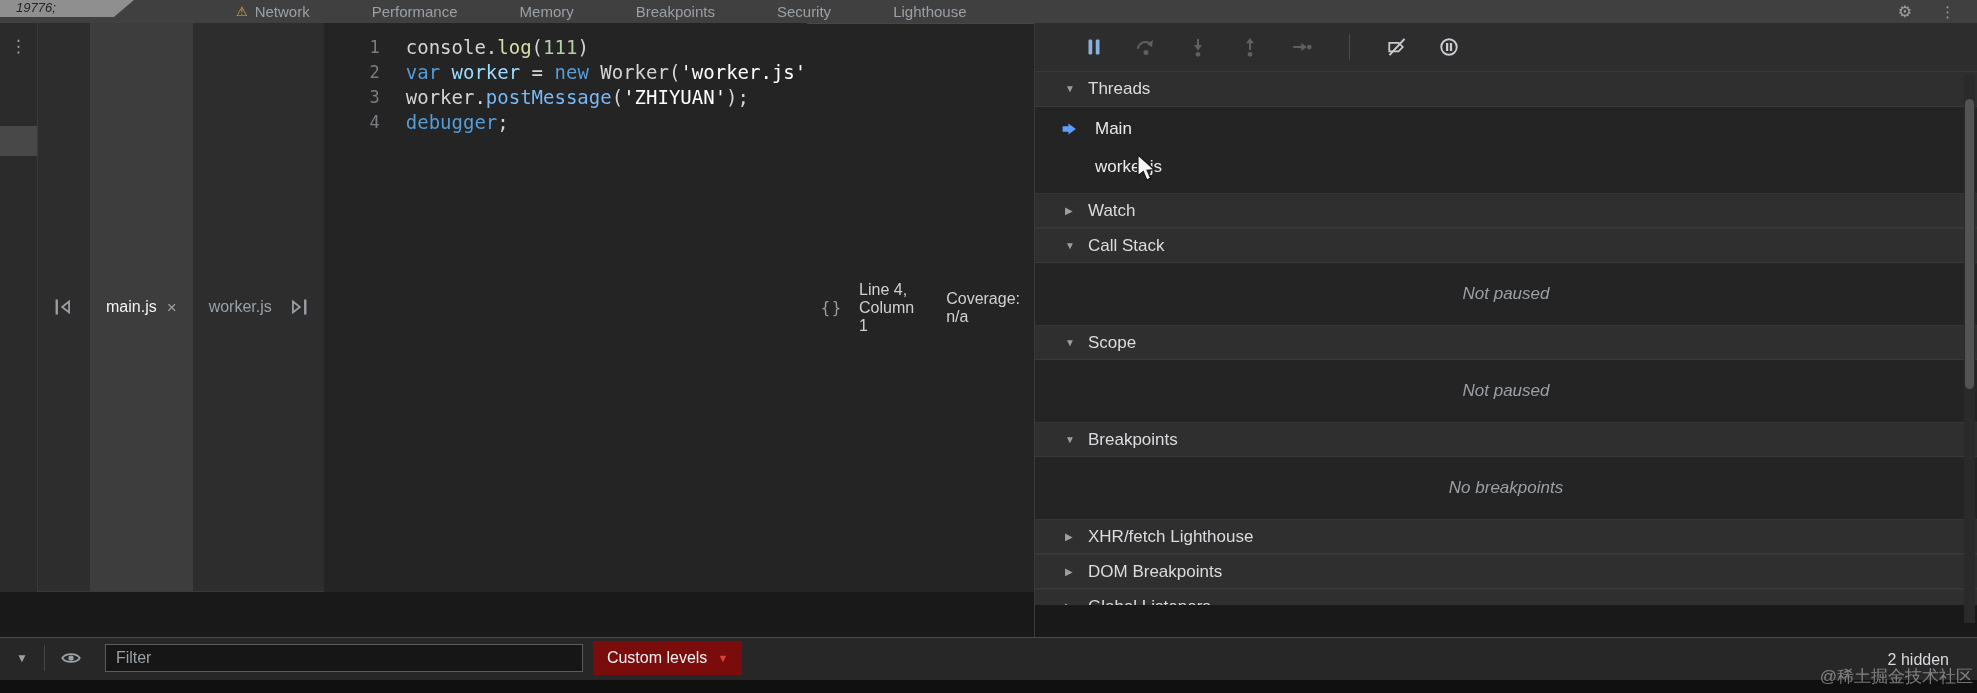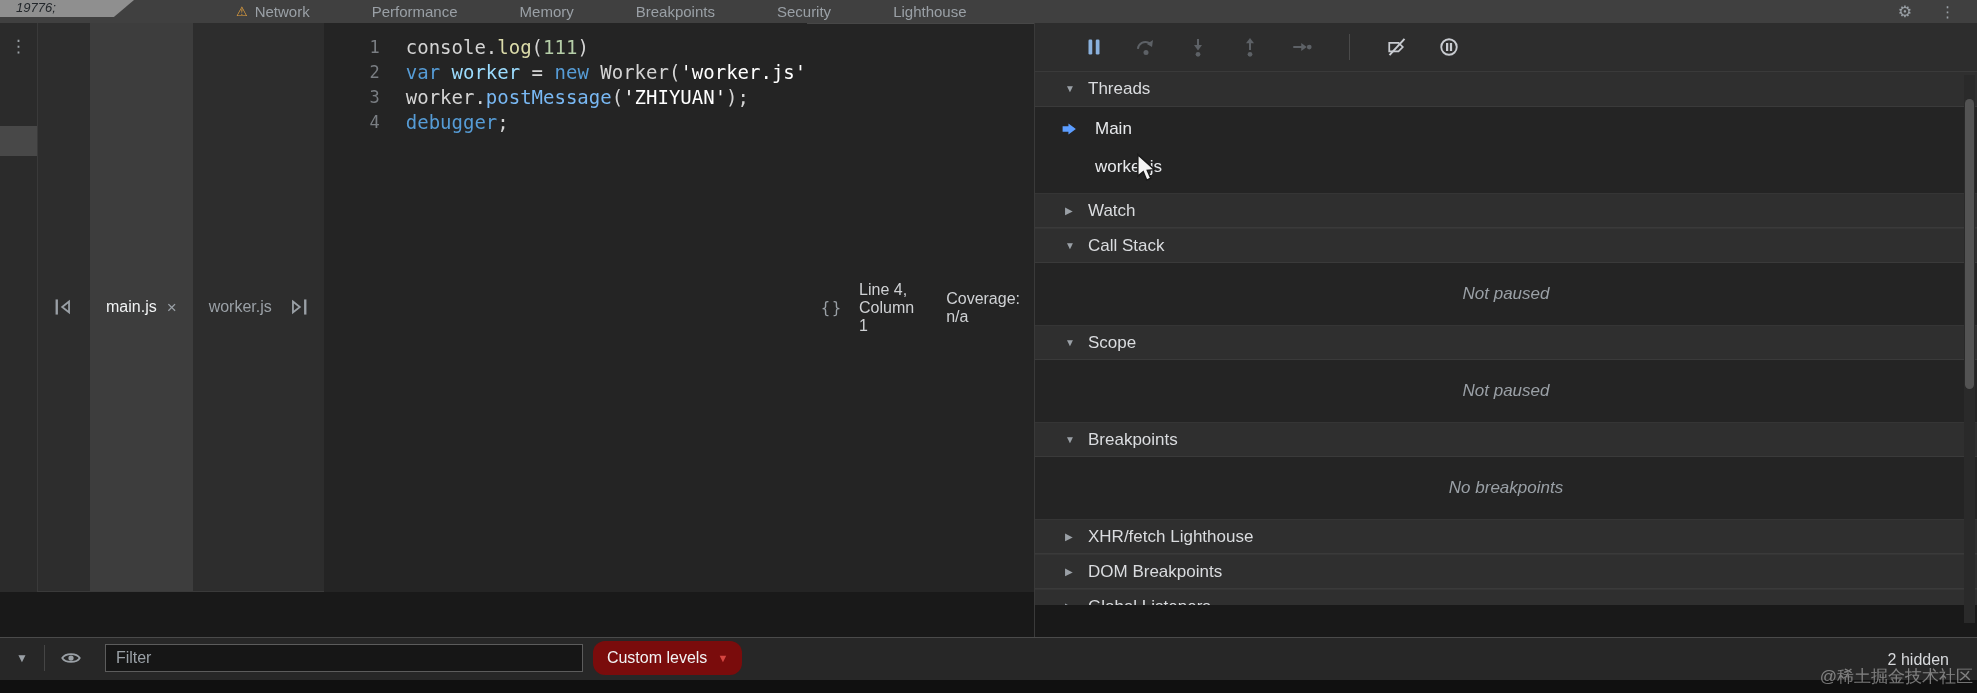--- a/index.html
+++ b/index.html
@@ -316,21 +316,21 @@
     <div class="drawer-row">
       <span class="drawer-caret">▼</span>
       <span class="d-sep"></span>
       <span class="icon eye">
           <svg viewBox="0 0 16 16" fill="currentColor">
             <path d="M1 8 C3.5 3.8 12.5 3.8 15 8 C12.5 12.2 3.5 12.2 1 8 Z" fill="none" stroke="currentColor" stroke-width="1.4"></path>
             <circle cx="8" cy="8" r="2.1"></circle>
           </svg>
         </span>
       <input class="filter-input" placeholder="Filter" style="">
-      <button class="custom-levels" style="background: rgb(122, 12, 12); border-radius: 12px;">
+      <button class="custom-levels" style="background: rgb(122, 12, 12);">
         <span>Custom levels</span>
         <span class="cl-caret">▼</span>
       </button>
     </div>
     <div class="drawer-rest"></div>
     <span class="hidden-count">2 hidden</span>
     <span class="watermark">@稀土掘金技术社区</span>
   </div>
 
 </div>

